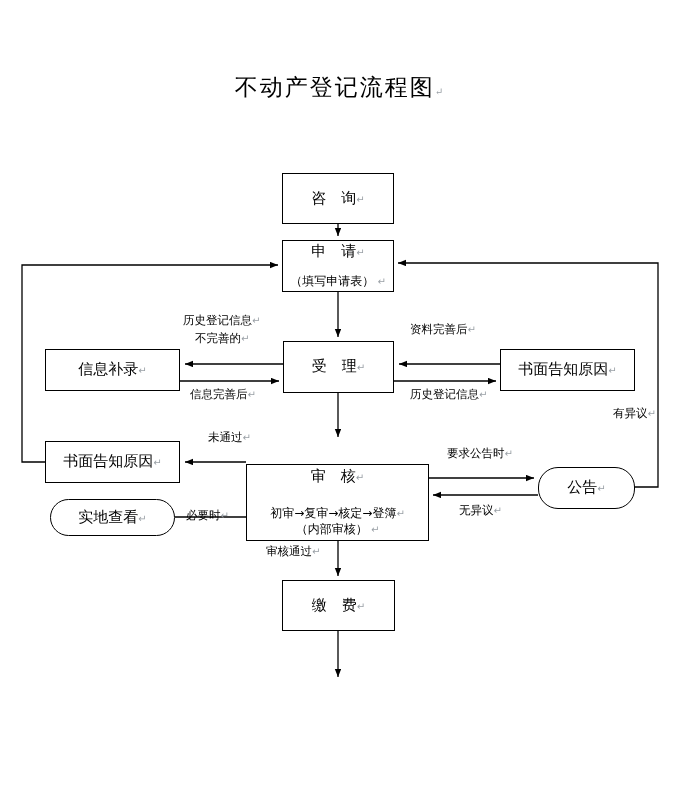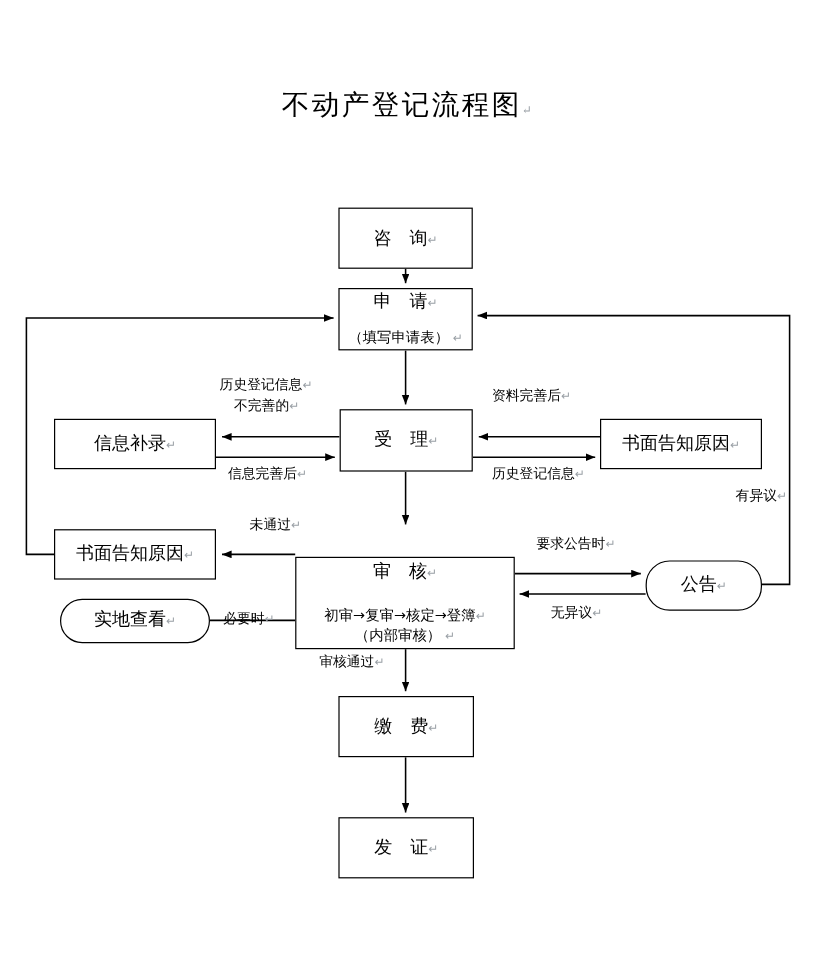--- a/index.html
+++ b/index.html
@@ -120,23 +120,20 @@
   </div>
 
   <div class="node rounded" style="left:538px;top:467px;width:97px;height:42px;">
     <div class="line1"><span>公告</span><span class="pilcrow">↵</span></div>
   </div>
 
   <div class="node" style="left:282px;top:580px;width:113px;height:51px;">
     <div class="line1"><span>缴　费</span><span class="pilcrow">↵</span></div>
   </div>
 
-  <div class="node" style="left:282px;top:681px;width:113px;height:51px;">
-    <div class="line1"><span>发　证</span><span class="pilcrow">↵</span></div>
-  </div>
 
   <div class="edge-label" style="left:183px;top:313px;"><span>历史登记信息</span><span class="pilcrow">↵</span></div>
   <div class="edge-label" style="left:195px;top:331px;"><span>不完善的</span><span class="pilcrow">↵</span></div>
   <div class="edge-label" style="left:190px;top:387px;"><span>信息完善后</span><span class="pilcrow">↵</span></div>
   <div class="edge-label" style="left:410px;top:322px;"><span>资料完善后</span><span class="pilcrow">↵</span></div>
   <div class="edge-label" style="left:410px;top:387px;"><span>历史登记信息</span><span class="pilcrow">↵</span></div>
   <div class="edge-label" style="left:591px;top:406px;margin-left:22px;"><span>有异议</span><span class="pilcrow">↵</span></div>
   <div class="edge-label" style="left:187px;top:430px;margin-left:21px;"><span>未通过</span><span class="pilcrow">↵</span></div>
   <div class="edge-label" style="left:186px;top:508px;"><span>必要时</span><span class="pilcrow">↵</span></div>
   <div class="edge-label" style="left:447px;top:446px;"><span>要求公告时</span><span class="pilcrow">↵</span></div>

